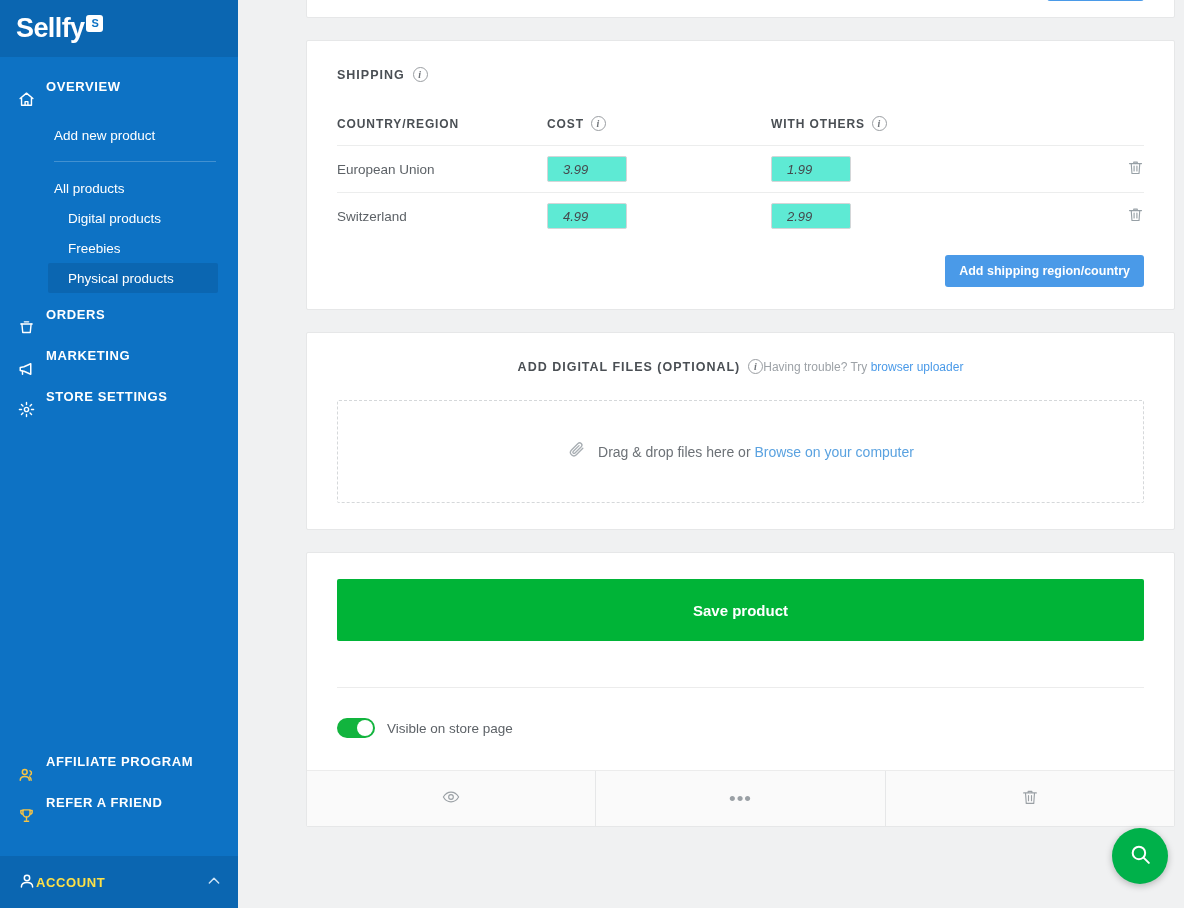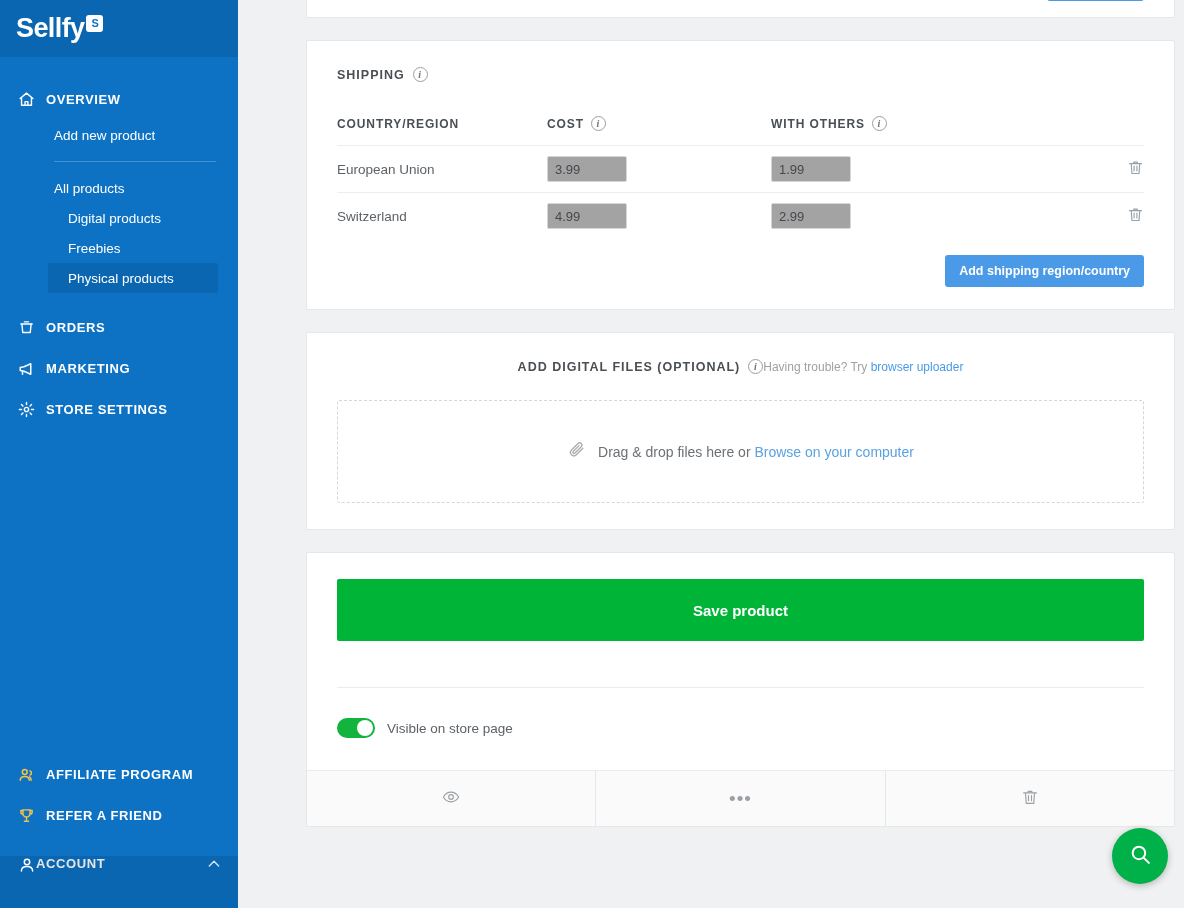--- a/index.html
+++ b/index.html
@@ -29,21 +29,21 @@
   }
   .logo-badge {
     display: inline-block; width: 17px; height: 17px;
     background: #ffffff; border-radius: 3px;
     color: #0d72c4; font-size: 11px; font-weight: bold;
     text-align: center; line-height: 17px;
     vertical-align: super; margin-left: 2px;
   }
   .nav-top { padding-top: 22px; flex: 0 0 auto; }
   .nav-main {
-    display: flex; align-items: center;
+    display: flex; 
     height: 41px; padding-left: 18px;
     color: #fff; font-size: 13px; font-weight: bold;
     letter-spacing: 0.6px; cursor: pointer;
   }
   .nav-main .nicon {
     width: 28px; display: inline-flex; align-items: center;
     justify-content: flex-start; flex: 0 0 28px;
   }
   .nav-main svg { display: block; }
   .sub { padding-left: 0; }
@@ -60,23 +60,23 @@
   .sub-divider {
     height: 1px; background: rgba(255,255,255,0.22);
     margin: 11px 22px 11px 54px;
   }
   .nav-bottom {
     margin-top: auto; padding-bottom: 0;
   }
   .nav-gold .nicon svg { color: #f6c344; }
   .account-row {
     background: #0b66b1; height: 52px;
-    display: flex; align-items: flex-start;
+    display: flex; align-items: center;
     padding-left: 18px; padding-right: 16px;
-    color: #e5e5e5; font-size: 13px; font-weight: bold;
+    color: #fde047; font-size: 13px; font-weight: bold;
     letter-spacing: 0.6px; cursor: pointer;
   }
   .account-row .chev { margin-left: auto; }
 
   
   .main {
     flex: 1 1 auto; height: 908px;
     background: #f0f1f2;
     position: relative; overflow: hidden; margin-left: 48px;
   }
@@ -122,24 +122,24 @@
   .th-flex { display: flex; align-items: center; gap: 7px; }
   .ship-table td {
     border-top: 1px solid #eceded; padding: 10px 0;
     font-size: 13.5px; color: #5d6267;
   }
   .col-country { width: 210px; }
   .col-cost { width: 224px; }
   .col-others { width: 300px; }
   .col-del { text-align: right; }
   .num-input {
-    width: 80px; height: 26px; padding: 0 7px;
+    width: 80px; height: 26px; padding: 0 15px;
     border: 1px solid #d3d6d8; border-radius: 2px;
     font-size: 13px; color: #45494d;
-    font-family: inherit; background: #a3a3a3;
+    font-family: inherit; background: #5eead4; font-style: italic;
   }
   .trash-btn {
     background: none; border: none; cursor: pointer;
     color: #97a0a6; padding: 0;
   }
   .ship-footer { display: flex; justify-content: flex-end; margin-top: 16px; }
 
   
   .p-files { margin-top: 22px; padding: 26px 0 26px; }
   .files-head {

